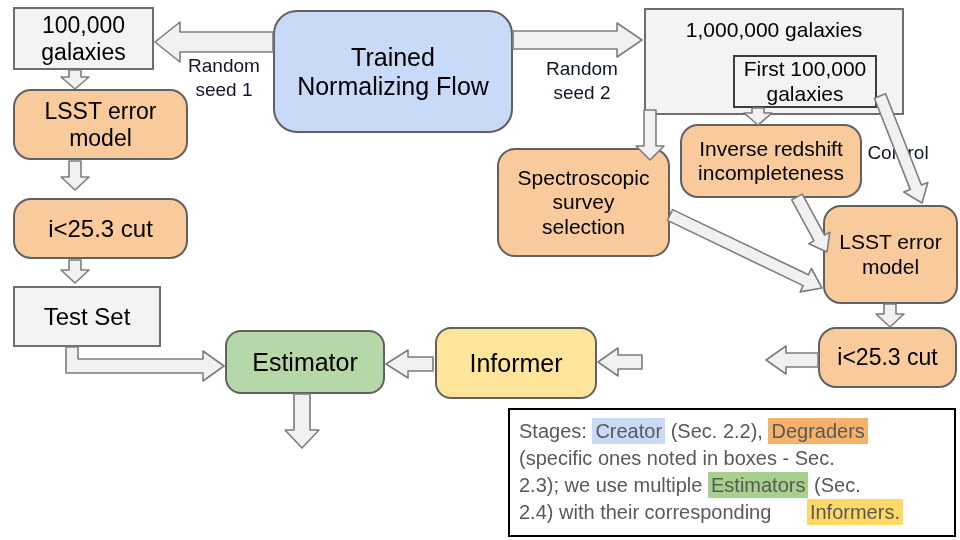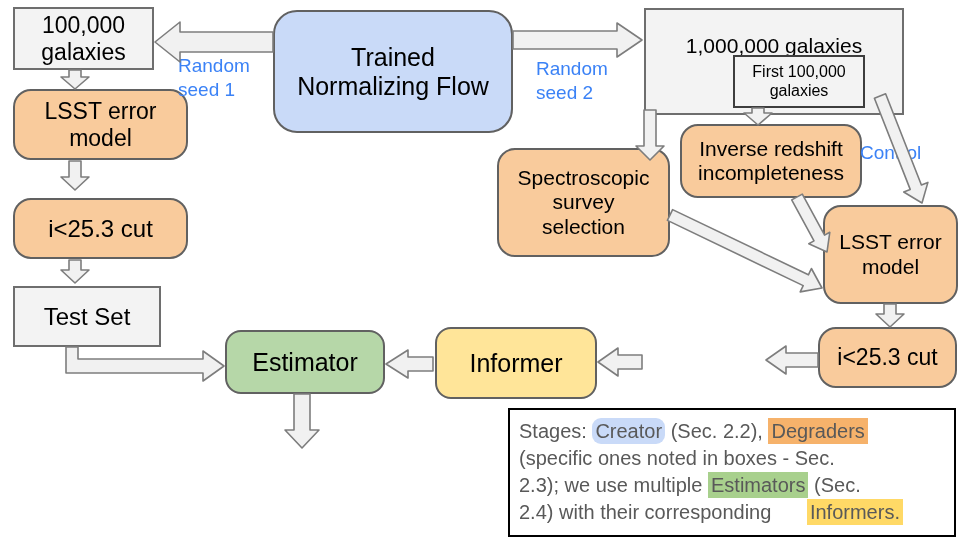--- a/index.html
+++ b/index.html
@@ -11,36 +11,36 @@
     position:absolute; display:flex; align-items:center; justify-content:center;
     text-align:center; white-space:pre-line; color:#000; line-height:1.15;
     box-sizing:border-box; z-index:2;
   }
   .rect   { background:#f3f3f3; border:2px solid #6e6e6e; }
   .round  { border:2px solid #616161; border-radius:18px; }
   .orange { background:#f9cb9c; }
   .blue   { background:#c9daf8; border-radius:24px; }
   .green  { background:#b6d7a8; border-radius:16px; }
   .yellow { background:#ffe599; border-radius:16px; }
-  .top-align { align-items:flex-start; padding-top:24px; }
+  .top-align { align-items:flex-start; padding-top:8px; }
   .inner-rect { background:#f3f3f3; border:2px solid #3d3d3d; z-index:3; }
   .lbl {
-    position:absolute; text-align:left; white-space:pre-line; color:#3b82f6;
+    position:absolute; text-align:center; white-space:pre-line; color:#0f172a;
     line-height:1.25; z-index:2;
   }
   .arrows { position:absolute; left:0; top:0; z-index:5; pointer-events:none; }
   .arrows polygon { fill:#f1f1f1; stroke:#7d7d7d; stroke-width:1.6; stroke-linejoin:round; }
   .caption {
     position:absolute; left:508px; top:408px; width:448px; height:129px;
     background:#fff; border:2px solid #000; box-sizing:border-box;
     padding:8px 9px; color:#595959; font-size:20px; z-index:2;
   }
   .caption .line { white-space:pre; line-height:27px; }
   .hl { padding:2px 3px; }
-  .hl-blue   { background:#c9daf8;border-radius:9px; }
+  .hl-blue   { background:#c9daf8; }
   .hl-orange { background:#f6b26b; }
   .hl-green  { background:#a8d08d; }
   .hl-yellow { background:#ffd966;margin-left:30px; }
 </style>
 </head>
 <body>
 
 <div class="canvas">
 
   <svg class="arrows" width="960" height="540" viewBox="0 0 960 540">
@@ -63,21 +63,21 @@
   </svg>
 
   <div class="node rect" style="left:13px; top:7px; width:141px; height:63px; font-size:23px;">100,000
 galaxies</div>
 
   <div class="node round blue" style="left:273px; top:10px; width:240px; height:123px; font-size:25px;">Trained
 Normalizing Flow</div>
 
   <div class="node rect top-align" style="left:644px; top:8px; width:260px; height:107px; font-size:21px;">1,000,000 galaxies</div>
 
-  <div class="node inner-rect" style="left:733px; top:55px; width:132px; height:53px; font-size:16px;">First 100,000
+  <div class="node inner-rect" style="left:733px; top:55px; width:144px; height:53px; font-size:21px;">First 100,000
 galaxies</div>
 
   <div class="node round orange" style="left:13px; top:89px; width:175px; height:71px; font-size:23px;">LSST error
 model</div>
 
   <div class="node round orange" style="left:13px; top:198px; width:175px; height:61px; font-size:24px;">i&lt;25.3 cut</div>
 
   <div class="node rect" style="left:13px; top:286px; width:148px; height:61px; font-size:24px;">Test Set</div>
 
   <div class="node round orange" style="left:497px; top:148px; width:173px; height:109px; font-size:21px;">Spectroscopic

